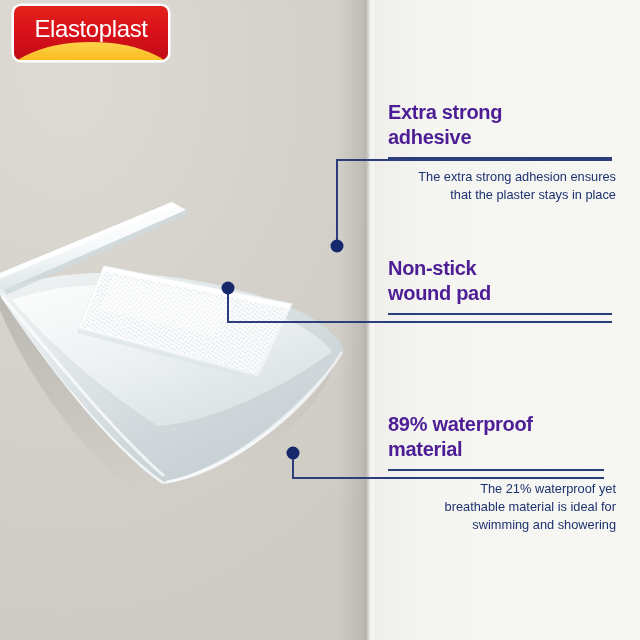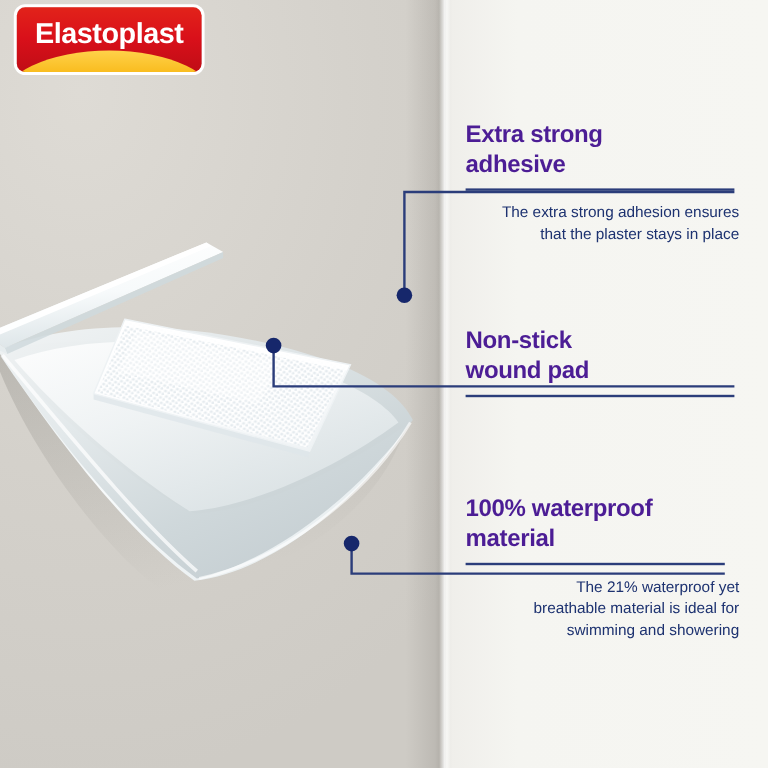--- a/index.html
+++ b/index.html
@@ -43,21 +43,21 @@
     border-radius:7px;
     background:linear-gradient(to bottom,#e2231a 0%, #d9101a 48%, #c00d16 100%);
     box-shadow:0 0 0 2.5px #ffffff;
     overflow:hidden;
   }
   .logo-text{
     position:absolute; left:0; right:0; top:9px;
     text-align:center;
     color:#ffffff;
     font-size:24px;
-    font-weight:bold;
+    font-weight:normal;
     letter-spacing:-0.4px;
     font-family:"Liberation Sans", sans-serif;
   }
   .logo-swoosh{
     position:absolute; left:-14px; bottom:-26px;
     width:182px; height:44px;
     border-radius:50% 50% 50% 50% / 100% 100% 0 0;
     background:linear-gradient(to bottom,#ffd24a 0%, #f7b511 55%, #e8a200 100%);
   }
   .logo-swoosh-shade{
@@ -92,21 +92,21 @@
     font-size:12.8px;
     line-height:18px;
     margin-top:9px;
     white-space:pre-line;
     font-weight:normal;
     text-align:right;
   }
 
   #callout-1{ left:388px; top:100px; width:228px; }
   #callout-1 .callout-rule{ width:224px; }
-  #callout-2{ left:388px; top:256px; width:228px;margin-top:16px; }
+  #callout-2{ left:388px; top:256px; width:228px; }
   #callout-2 .callout-rule{ width:224px; }
   #callout-3{ left:388px; top:412px; width:228px; }
   #callout-3 .callout-rule{ width:216px; }
 
   
   .connectors{
     position:absolute; left:0; top:0; width:640px; height:640px;
     pointer-events:none;
   }
 </style>
@@ -209,21 +209,21 @@
 that the plaster stays in place</div>
   </div>
 
   <div class="callout" id="callout-2">
     <div class="callout-title">Non-stick
 wound pad</div>
     <div class="callout-rule"></div>
   </div>
 
   <div class="callout" id="callout-3">
-    <div class="callout-title">100% waterproof
+    <div class="callout-title">89% waterproof
 material</div>
     <div class="callout-rule"></div>
     <div class="callout-body">The 21% waterproof yet
 breathable material is ideal for
 swimming and showering</div>
   </div>
 
   <svg class="connectors" viewBox="0 0 640 640" xmlns="http://www.w3.org/2000/svg">
 
     <g>

